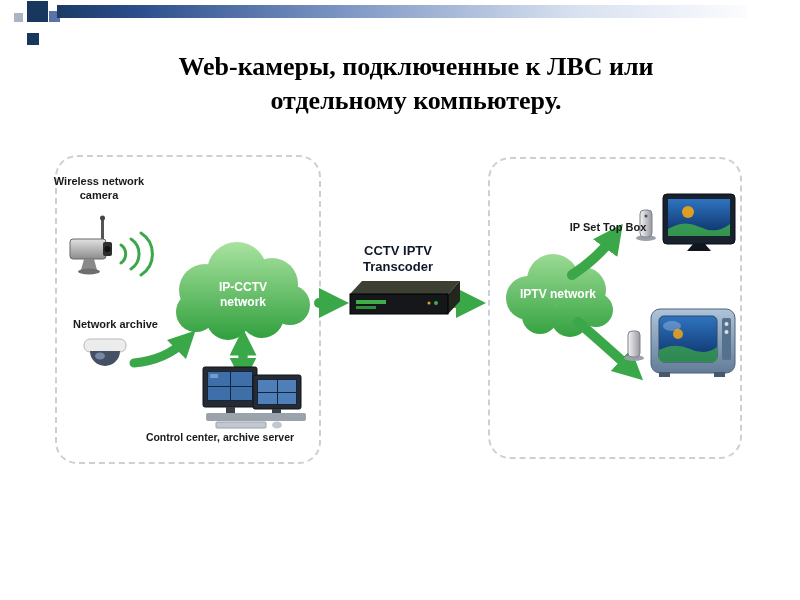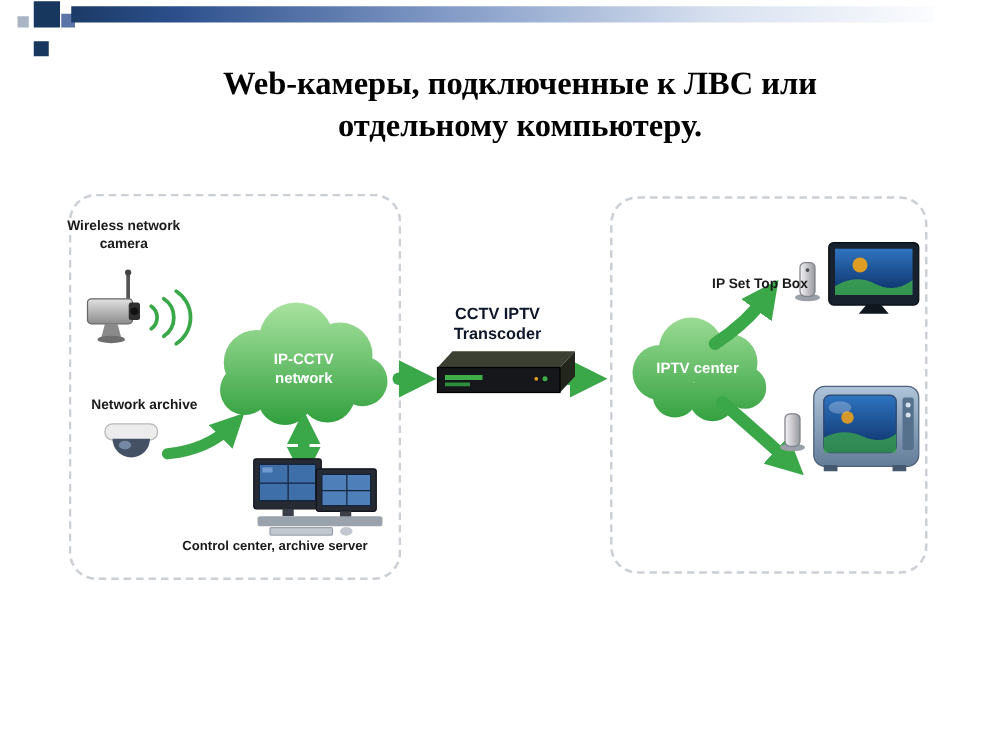--- a/index.html
+++ b/index.html
@@ -198,16 +198,16 @@
       <ellipse cx="634" cy="358" rx="10" ry="3" fill="#9AA0A8"></ellipse>
       <rect x="628" y="331" width="12" height="26" rx="4" fill="url(#silverG)" stroke="#7E828A"></rect>
     </g>
   </svg>
 
   <div class="lbl lbl-wireless">Wireless network camera</div>
   <div class="lbl lbl-netcam">Network archive</div>
   <div class="lbl lbl-control">Control center, archive server</div>
   <div class="lbl lbl-cloud1">IP-CCTV network</div>
   <div class="lbl lbl-transcoder">CCTV IPTV Transcoder</div>
-  <div class="lbl lbl-cloud2">IPTV center</div>
+  <div class="lbl lbl-cloud2">IPTV network</div>
   <div class="lbl lbl-stb">IP Set Top Box</div>
 
 </div>
 
 </body></html>

